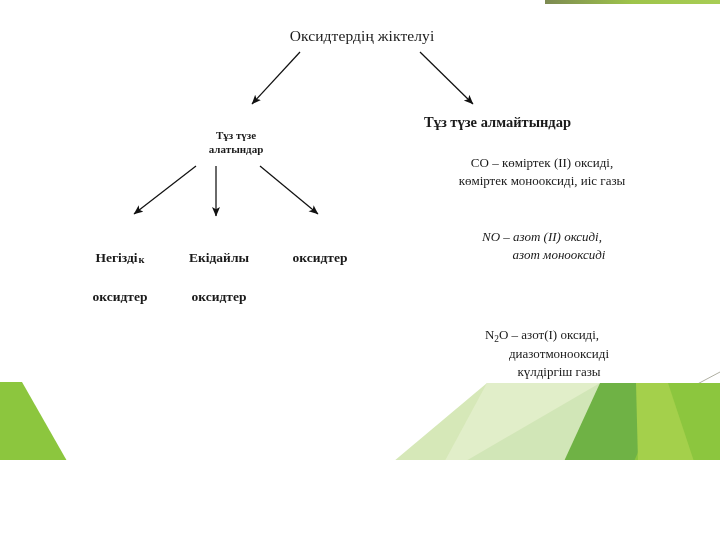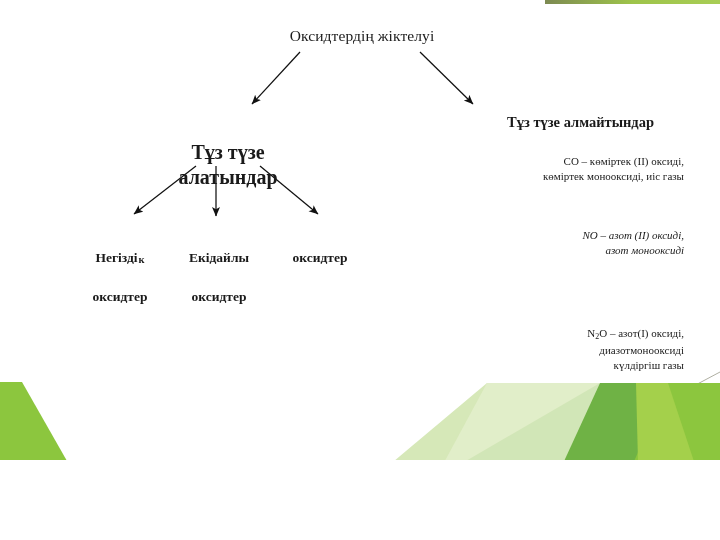--- a/index.html
+++ b/index.html
@@ -65,34 +65,34 @@
 
   .title-node {
     left: 262px;
     top: 26px;
     width: 200px;
     font-size: 15.5px;
     letter-spacing: .1px;
   }
 
   .branch-left {
-    left: 168px;
+    left: 176px;
     top: 114px;
     width: 120px;
-    font-size: 20px;
+    font-size: 11px;
     font-weight: 700;
   }
 
   .branch-right {
     left: 424px;
     top: 113px;
     width: 230px;
     font-size: 14.5px;
     font-weight: 700;
-    text-align: right;
+    text-align: left;
   }
 
   .leaf {
     top: 228px;
     font-size: 13.5px;
     font-weight: 700;
     line-height: 1.45;
   }
   .leaf-1 { left: 74px;  width: 92px; }
   .leaf-2 { left: 166px; width: 106px; }
@@ -102,25 +102,25 @@
   .leaf .l2 { display: block; }
   .leaf-1 .l1 .tail {
     font-size: 10.5px;
     vertical-align: -1.5px;
     margin-left: 1px;
   }
 
   
   .desc {
     position: absolute;
-    left: 424px;
+    left: 412px;
     width: 260px;
-    font-size: 11px;
+    font-size: 13px;
     line-height: 1.35;
-    text-align: right;
+    text-align: center;
   }
   .desc-co { top: 154px; }
   .desc-no { top: 228px; font-style: italic; }
   .desc-n2o { top: 278px; margin-top: 48px; }
 
   .desc .row { display: block; white-space: pre; }
   .desc .indent-1 { padding-left: 34px; }
   .desc .indent-2 { padding-left: 34px; }
   sub {
     font-size: 72%;

